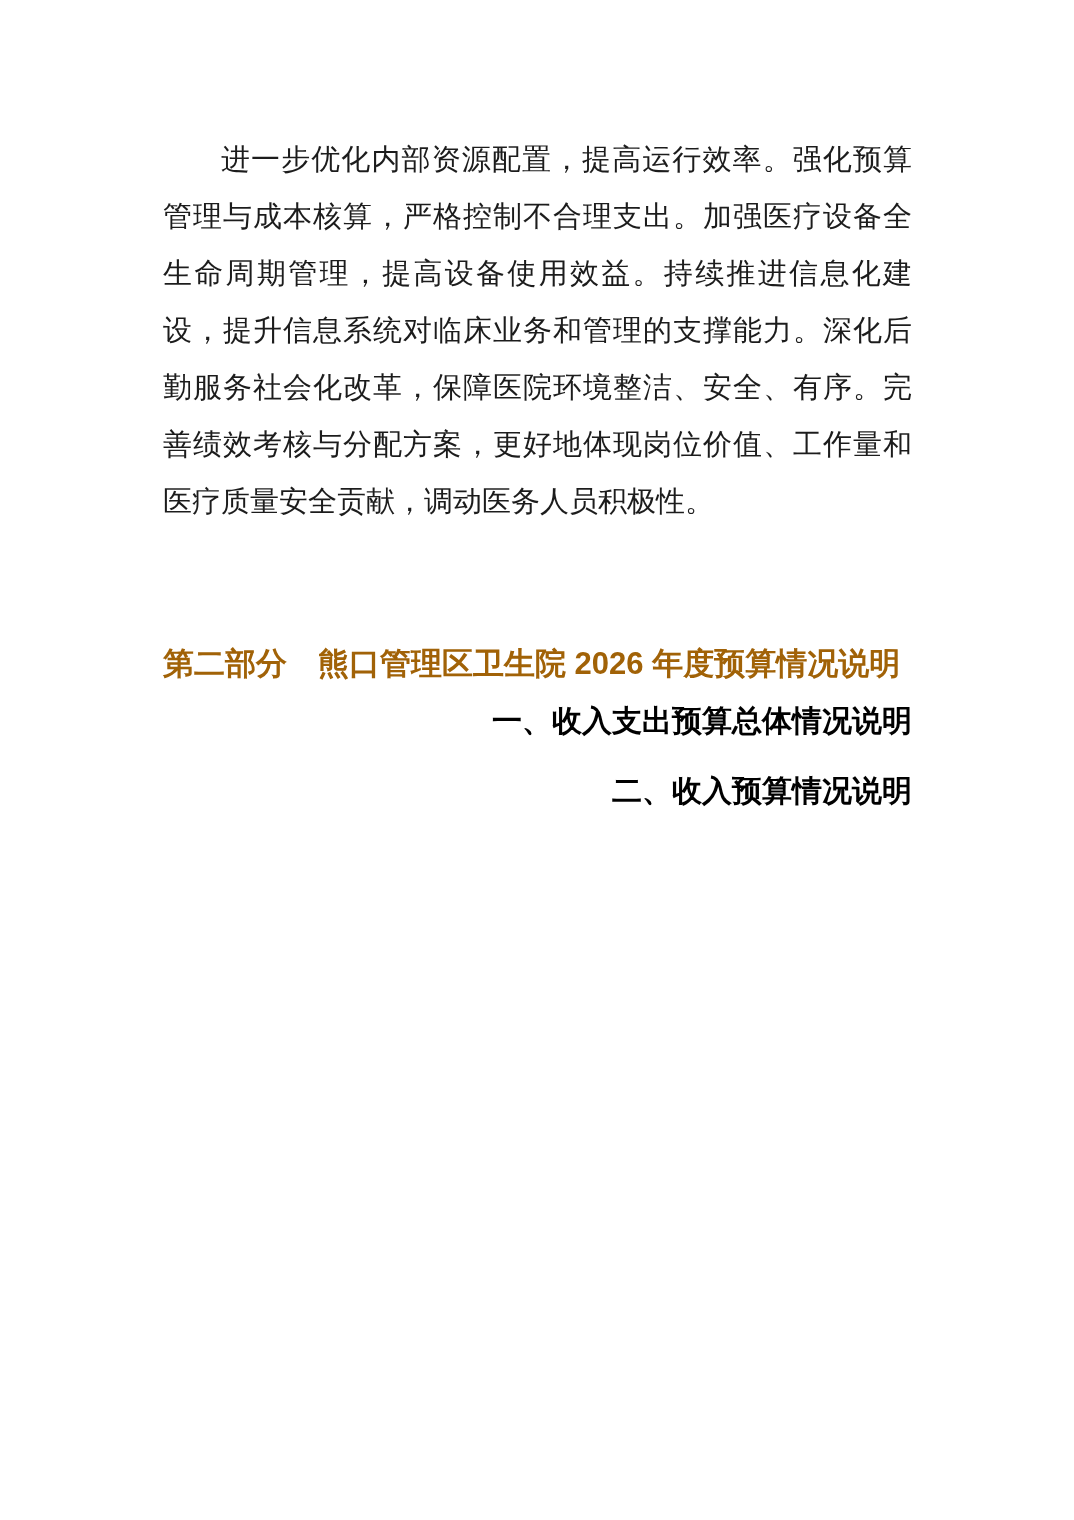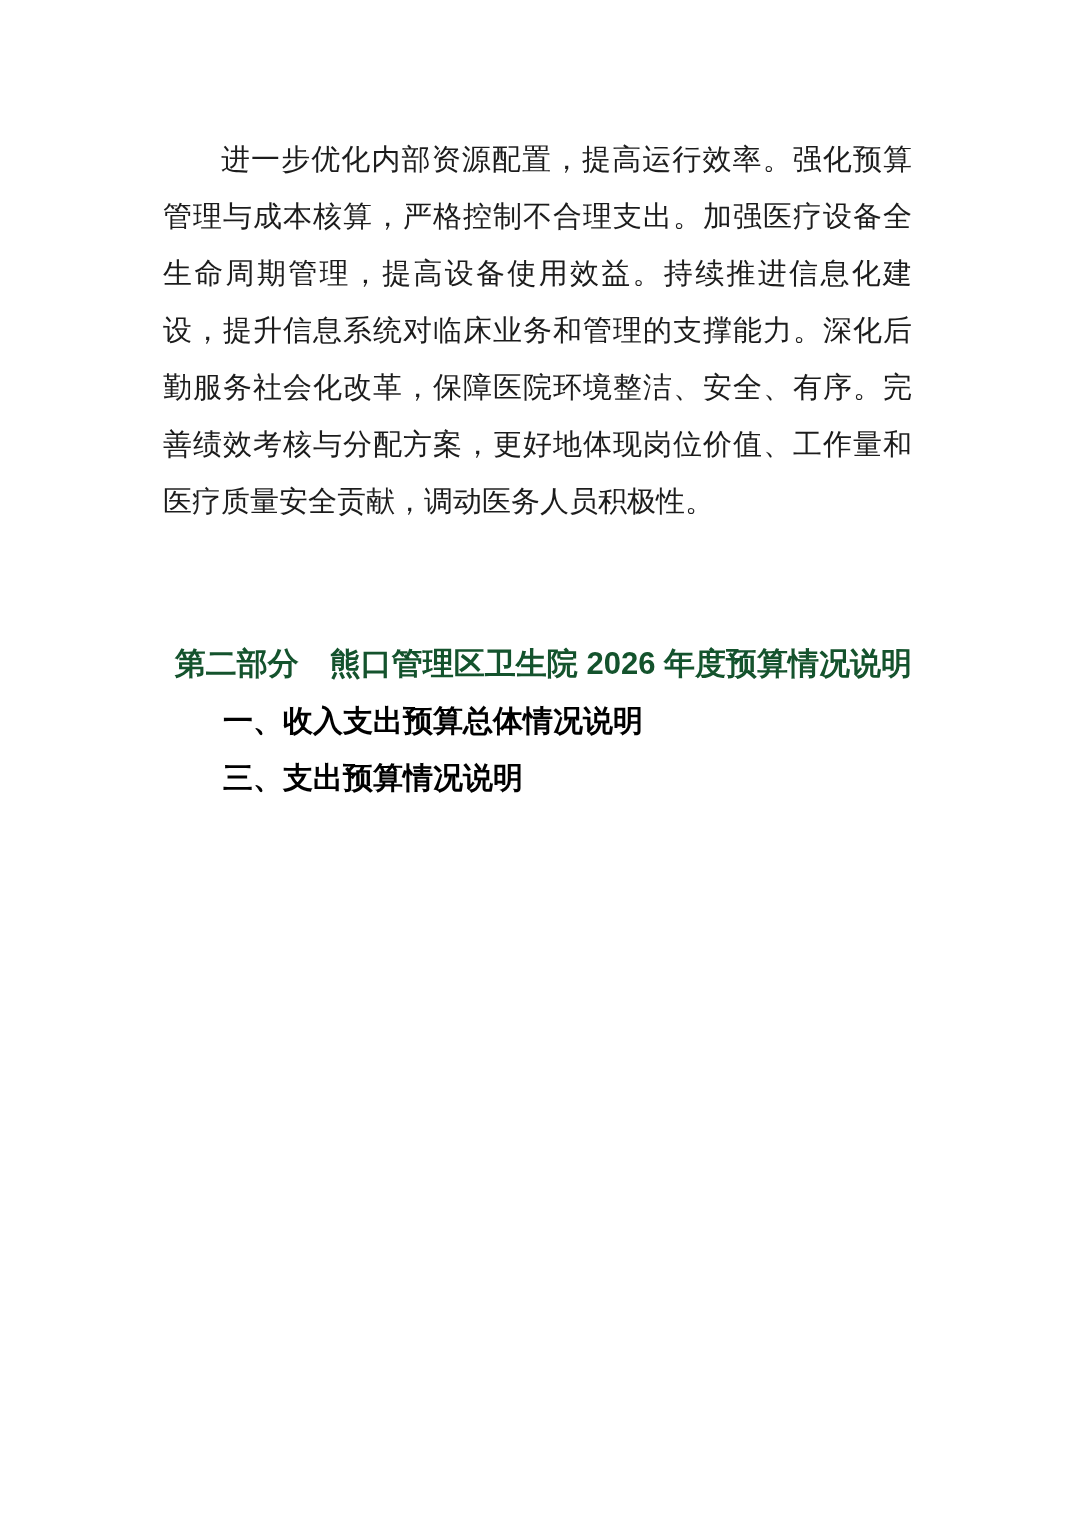--- a/index.html
+++ b/index.html
@@ -29,30 +29,30 @@
     text-align: justify;
     text-indent: 2em;
     font-family: "Liberation Serif", "DejaVu Serif", serif;
     color: #1c1c1c;
   }
   .part-title {
     margin: 105px 0 0 0;
     font-size: 31px;
     line-height: 57px;
     font-weight: bold;
-    text-align: right;
+    text-align: left;
     font-family: "Liberation Sans", "DejaVu Sans", sans-serif;
-    color: #14532d;
+    color: #a16207;
   }
   .sub-heading {
     margin: 0;
     font-size: 30px;
     line-height: 57px;
     font-weight: bold;
-    text-align: left;
+    text-align: right;
     text-indent: 2em;
     font-family: "Liberation Sans", "DejaVu Sans", sans-serif;
     color: #000000;
   }
   .sub-heading.gap-before {
     margin-top: 13px;
   }
   .page-footer {
     position: absolute;
     top: 1403px;
@@ -71,20 +71,20 @@
 <div class="page">
   <div class="content">
 
     <p class="body-para">进一步优化内部资源配置，提高运行效率。强化预算管理与成本核算，严格控制不合理支出。加强医疗设备全生命周期管理，提高设备使用效益。持续推进信息化建设，提升信息系统对临床业务和管理的支撑能力。深化后勤服务社会化改革，保障医院环境整洁、安全、有序。完善绩效考核与分配方案，更好地体现岗位价值、工作量和医疗质量安全贡献，调动医务人员积极性。</p>
 
     <h2 class="part-title">第二部分　熊口管理区卫生院 2026 年度预算情况说明</h2>
 
     <h3 class="sub-heading">一、收入支出预算总体情况说明</h3>
 
 
+    <h3 class="sub-heading gap-before">二、收入预算情况说明</h3>
 
 
-    <h3 class="sub-heading">三、支出预算情况说明</h3>
 
   </div>
 
   <div class="page-footer">3</div>
 </div>
 
 </body></html>

